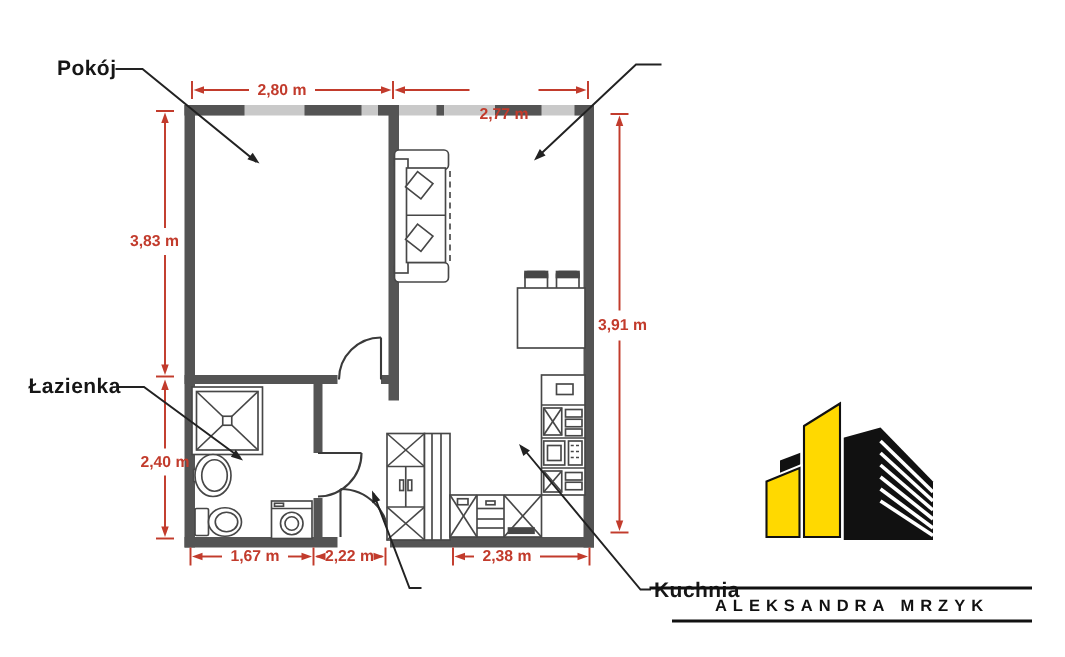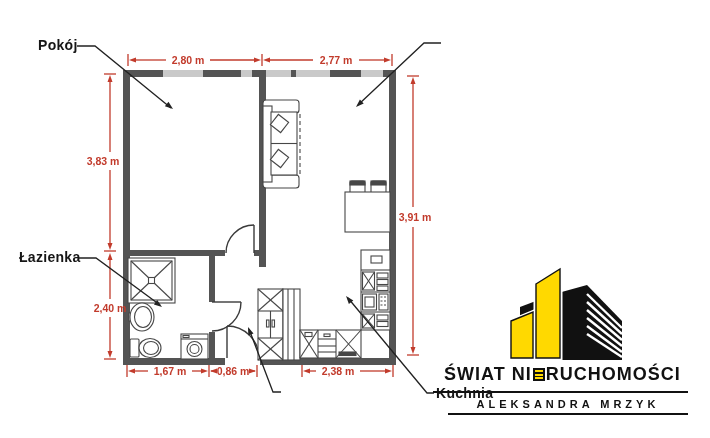--- a/index.html
+++ b/index.html
@@ -278,30 +278,25 @@
       <polygon points="511,321 533,312 533,358 511,358" fill="none" stroke="#fff" stroke-width="4"></polygon>
       <polygon points="511,321 533,312 533,358 511,358" fill="#ffd900" stroke="#111" stroke-width="1.4"></polygon>
     </g>
   </svg>
 
   <div class="room-label" style="left:38px;top:37px">Pokój</div>
   <div class="room-label" style="left:19px;top:249px">Łazienka</div>
   <div class="room-label" style="left:436px;top:385px">Kuchnia</div>
 
   <div class="dim" style="left:188px;top:60px">2,80 m</div>
-  <div class="dim" style="left:336px;top:60px">2,77 m</div>
+  <div class="dim" style="left:336px;top:76px">2,77 m</div>
   <div class="dim" style="left:103px;top:161px">3,83 m</div>
   <div class="dim" style="left:110px;top:308px">2,40 m</div>
   <div class="dim" style="left:415px;top:217px">3,91 m</div>
   <div class="dim" style="left:170px;top:371px">1,67 m</div>
-  <div class="dim" style="left:233px;top:371px">0,86 m</div>
+  <div class="dim" style="left:233px;top:371px">2,22 m</div>
   <div class="dim" style="left:338px;top:371px">2,38 m</div>
 
   <div class="rule rule-top"></div>
-  <div class="brand">
-    <span>ŚWIAT NI</span>
-      <span class="logo-e"></span>
-      <span>RUCHOMOŚCI</span>
-  </div>
   <div class="agent">ALEKSANDRA MRZYK</div>
   <div class="rule rule-bottom"></div>
 
 </div>
 
 </body></html>

